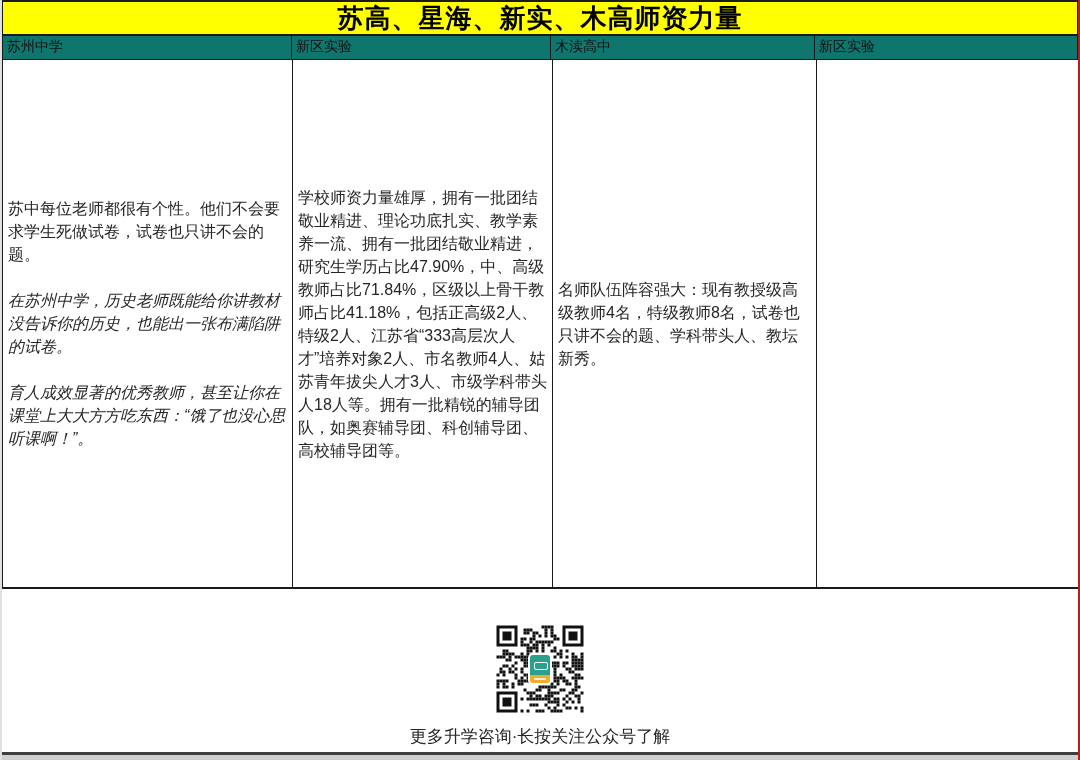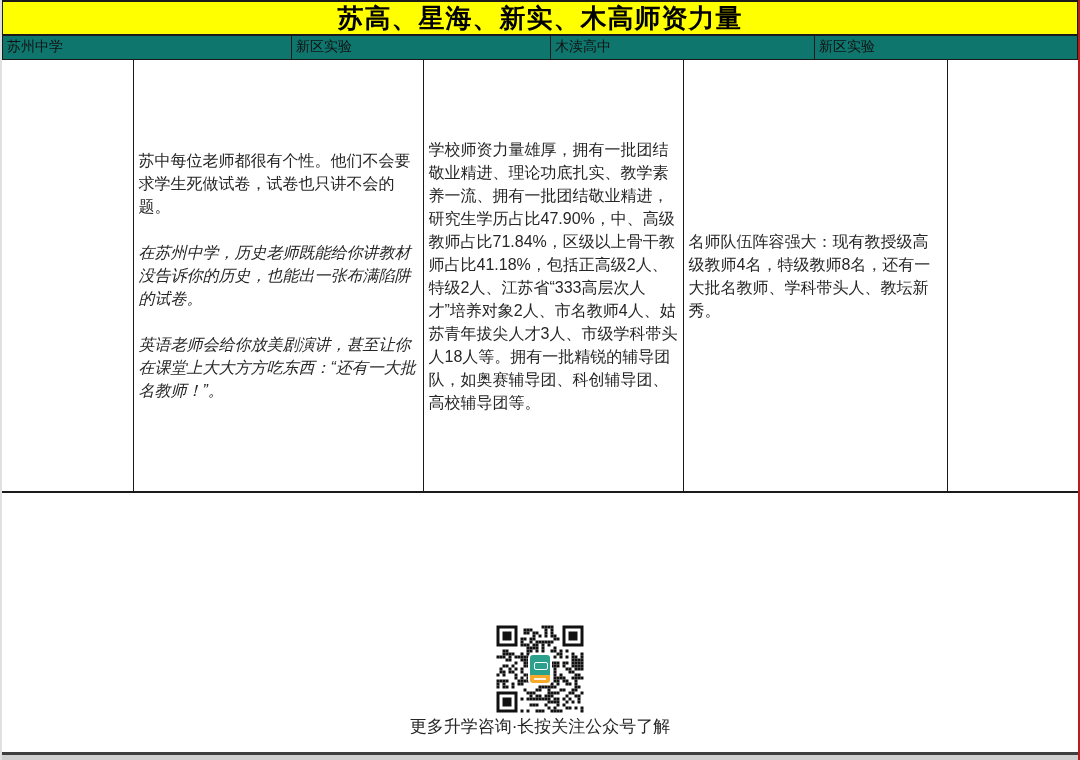--- a/index.html
+++ b/index.html
@@ -33,21 +33,21 @@
   .header-cell {
     background:#0f766e;
     height:23px;
     font-size:14px; line-height:22px;
     padding-left:4px;
     color:#111111;
     border-left:1px solid #1a1a1a;
     font-family:Liberation Mono, monospace;
   }
   .header-cell:last-child { border-right:1px solid #1a1a1a; }
-  .body-row { display:flex; height:433px; border-bottom:2px solid #1a1a1a;justify-content:center; }
+  .body-row { display:flex; height:529px; border-bottom:2px solid #1a1a1a; }
   .body-cell {
     border-left:1px solid #1a1a1a;
     display:flex; flex-direction:column; justify-content:center;
     padding:0 5px 0 5px;
     font-size:16px; line-height:23px;
     color:#262626;
   }
   .body-cell:last-child { border-right:1px solid #1a1a1a; }
   .w1 { width:290px; }
   .w2 { width:260px; }
@@ -85,20 +85,21 @@
   }
   .qr-logo .logo-bottom {
     width:20px; height:8px; background:#F7A92C;
     position:relative;
   }
   .qr-logo .logo-bottom:after {
     content:""; position:absolute; left:4px; top:3px;
     width:12px; height:2px; background:#ffffff; opacity:.85;
   }
   .qr-caption {
+    margin-top:10px;
     font-size:17px; color:#262626;
     text-align:center;
   }
   
   .bottom-rule {
     position:absolute; left:0; width:1076px;
     top:752px; height:3px; background:#3f3f3f;
   }
   .bottom-pad {
     position:absolute; left:0; width:1076px;
@@ -119,29 +120,29 @@
       <div class="header-cell w2">新区实验</div>
       <div class="header-cell w4">木渎高中</div>
       <div class="header-cell w3">新区实验</div>
     </div>
 
     <div class="body-row">
 
       <div class="body-cell w1">
         <p class="para">苏中每位老师都很有个性。他们不会要求学生死做试卷，试卷也只讲不会的题。</p>
         <p class="para">在苏州中学，历史老师既能给你讲教材没告诉你的历史，也能出一张布满陷阱的试卷。</p>
-        <p class="para">英语老师会给你放美剧演讲，甚至让你在课堂上大大方方吃东西：“还有一大批名教师！”。</p>
+        <p class="para">育人成效显著的优秀教师，甚至让你在课堂上大大方方吃东西：“饿了也没心思听课啊！”。</p>
       </div>
 
       <div class="body-cell w2">
         <p class="para">学校师资力量雄厚，拥有一批团结敬业精进、理论功底扎实、教学素养一流、拥有一批团结敬业精进，研究生学历占比47.90%，中、高级教师占比71.84%，区级以上骨干教师占比41.18%，包括正高级2人、特级2人、江苏省“333高层次人才”培养对象2人、市名教师4人、姑苏青年拔尖人才3人、市级学科带头人18人等。拥有一批精锐的辅导团队，如奥赛辅导团、科创辅导团、高校辅导团等。</p>
       </div>
 
       <div class="body-cell w3">
-        <p class="para">名师队伍阵容强大：现有教授级高级教师4名，特级教师8名，还有一大批名教师、学科带头人、教坛新秀。</p>
+        <p class="para">名师队伍阵容强大：现有教授级高级教师4名，特级教师8名，试卷也只讲不会的题、学科带头人、教坛新秀。</p>
       </div>
 
 
     </div>
   </div>
 
   <div class="footer">
     <div class="qr-box">
       <svg id="qr-svg" width="92" height="92" viewBox="0 0 92 92">
           <rect x="47.5" y="2.5" width="3" height="3" fill="#111"></rect>

